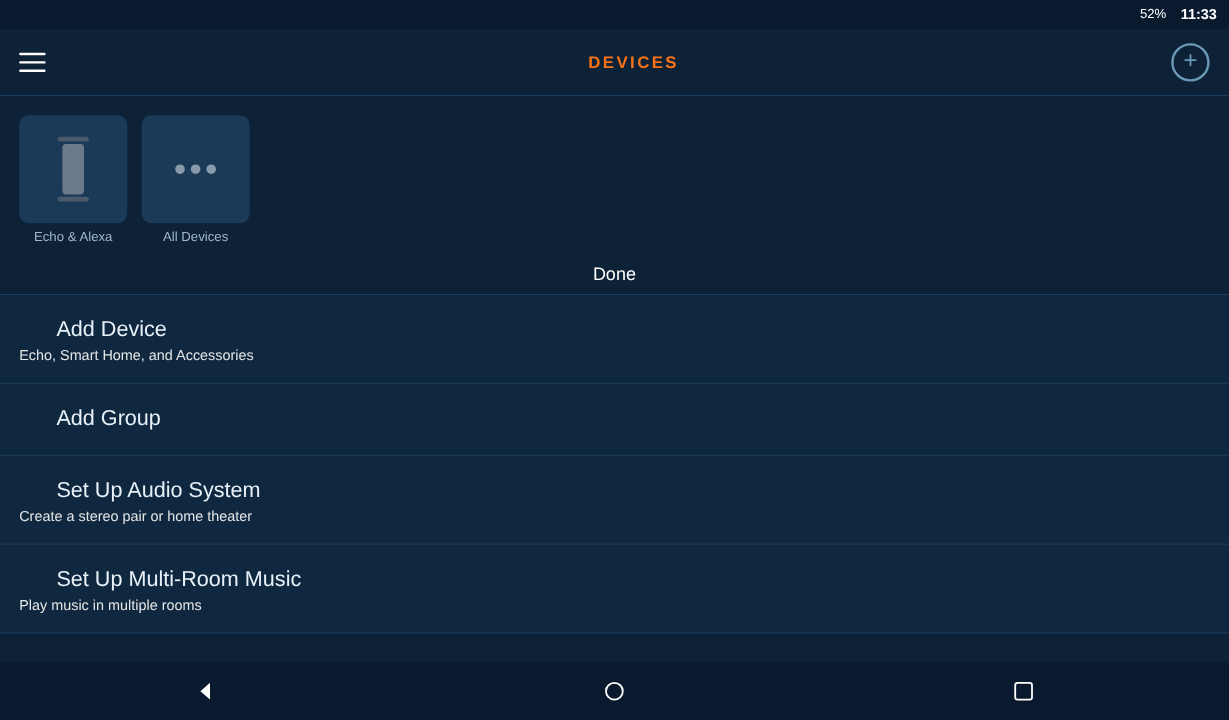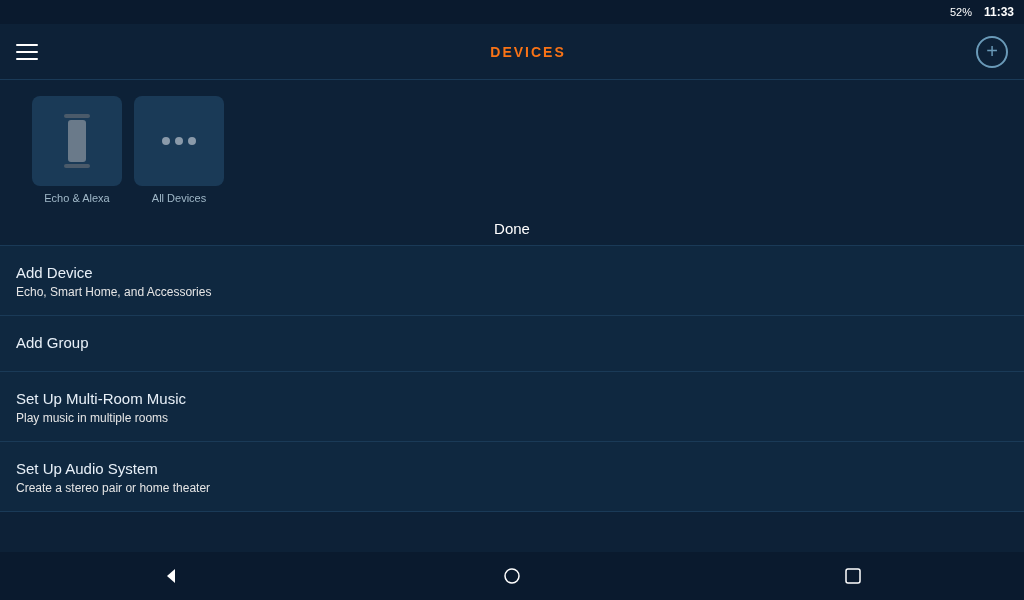--- a/index.html
+++ b/index.html
@@ -76,21 +76,21 @@
       cursor: pointer;
       background: transparent;
       color: #6a9ab8;
       font-size: 20px;
       font-weight: 300;
     }
 
     
     #device-grid-area {
       background: #0d2137;
-      padding: 16px 16px 8px 32px;
+      padding: 16px 16px 8px 16px;
       display: flex;
       gap: 12px;
     }
     .device-card {
       width: 90px;
       height: 90px;
       background: #1a3a57;
       border-radius: 8px;
       display: flex;
       align-items: center;
@@ -165,24 +165,25 @@
     #menu-list {
       background: #0f2840;
       flex: 1;
     }
     .menu-item {
       padding: 18px 16px 16px 16px;
       border-bottom: 1px solid #1a3a57;
       cursor: pointer;
     }
     .menu-item-title {
-      font-size: 15px;
+      font-size: 18px;
       color: #e8f0f8;
       font-weight: 400;
       margin-bottom: 4px;
+      margin-left: 31px;
     }
     .menu-item-subtitle {
       font-size: 12px;
       color: #e5e5e5;
     }
 
     
     #bottom-nav {
       position: absolute;
       bottom: 0;
@@ -264,27 +265,27 @@
 
 <div id="menu-list">
   <div class="menu-item">
     <div class="menu-item-title">Add Device</div>
     <div class="menu-item-subtitle">Echo, Smart Home, and Accessories</div>
   </div>
   <div class="menu-item">
     <div class="menu-item-title">Add Group</div>
   </div>
   <div class="menu-item">
+    <div class="menu-item-title">Set Up Audio System</div>
+    <div class="menu-item-subtitle">Create a stereo pair or home theater</div>
+  </div>
+  <div class="menu-item">
     <div class="menu-item-title">Set Up Multi-Room Music</div>
     <div class="menu-item-subtitle">Play music in multiple rooms</div>
   </div>
-  <div class="menu-item">
-    <div class="menu-item-title">Set Up Audio System</div>
-    <div class="menu-item-subtitle">Create a stereo pair or home theater</div>
-  </div>
 </div>
 
 <div id="bottom-nav">
   <div class="nav-button">
 
     <svg width="20" height="20" viewBox="0 0 20 20" fill="white">
       <polygon points="14,3 6,10 14,17"></polygon>
     </svg>
   </div>
   <div class="nav-button">

